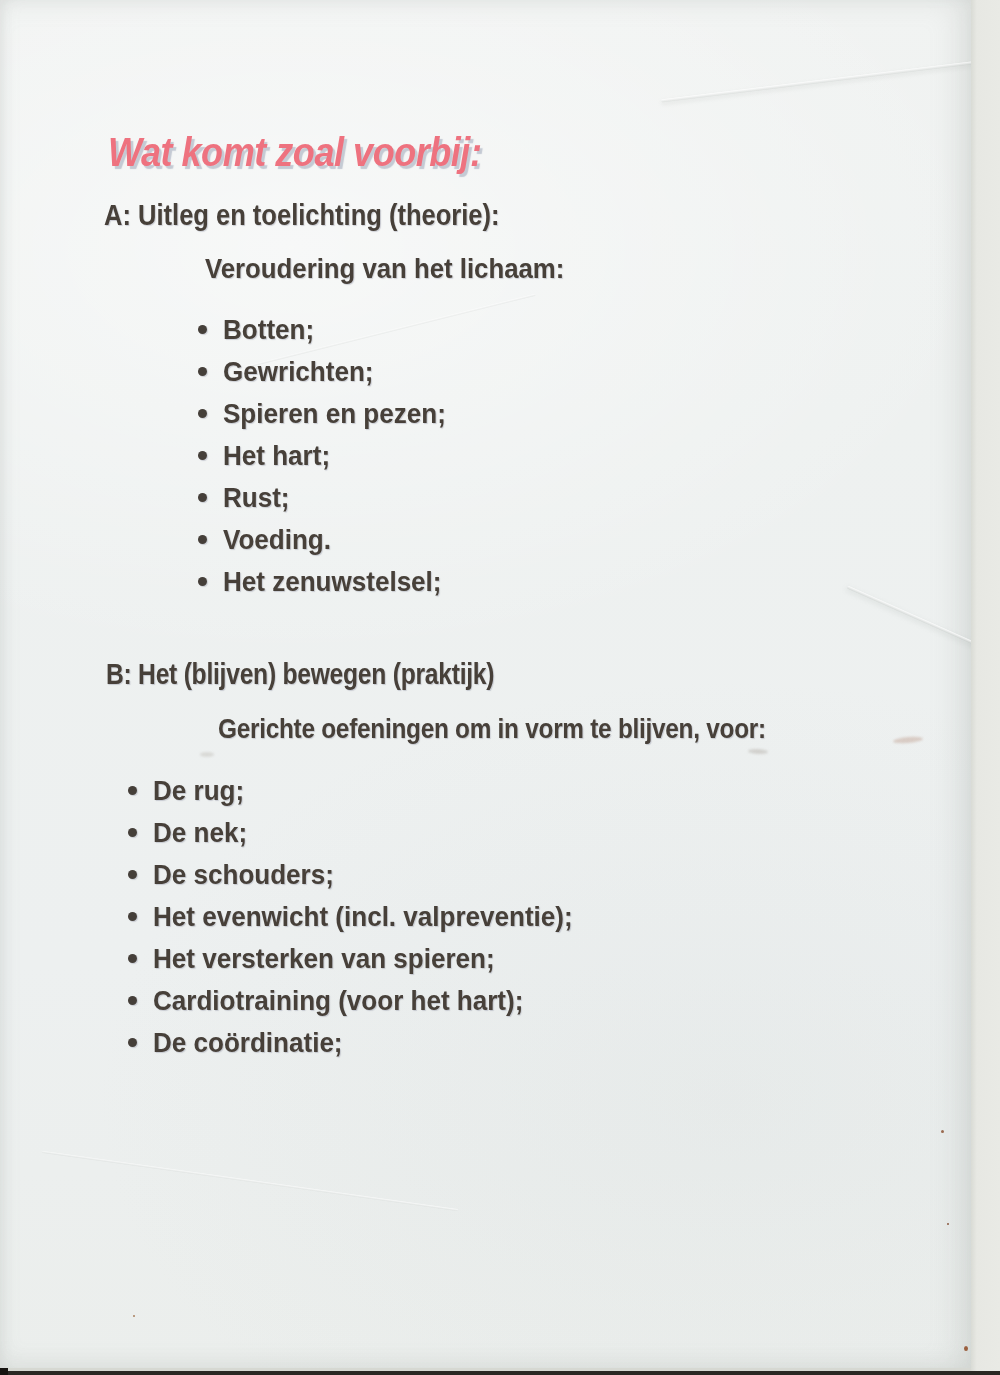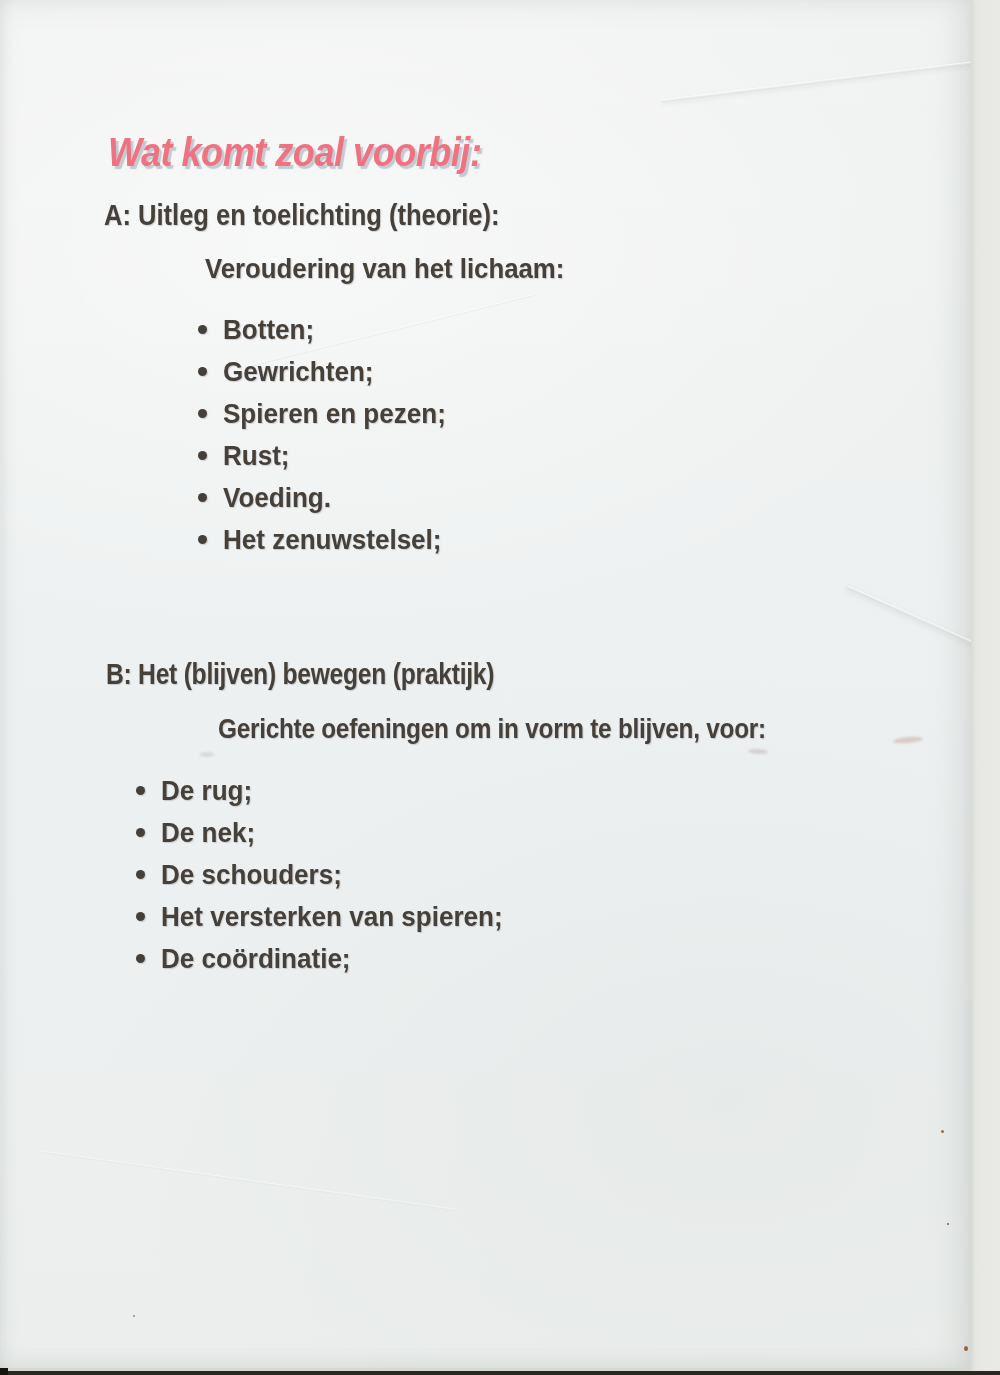--- a/index.html
+++ b/index.html
@@ -113,21 +113,21 @@
     left: 218px; top: 712px;
     font-size: 28px; line-height: 34px; font-weight: bold;
     letter-spacing: -0.3px;
     transform: scaleX(0.87);
   }
 
   ul.blist {
     position: absolute; margin: 0; padding: 0; list-style: none;
   }
   .blist-a { left: 196px; top: 309px; }
-  .blist-b { left: 134px; top: 770px; }
+  .blist-b { left: 126px; top: 770px; }
   ul.blist li {
     position: relative;
     padding-left: 27px;
     height: 42px; line-height: 42px;
     font-size: 28px; font-weight: bold;
     white-space: nowrap;
   }
   .blist-a li { height: 41.7px; line-height: 41.7px; }
   ul.blist li .dot {
     position: absolute; left: 2px; top: 16px;
@@ -169,20 +169,24 @@
           <li>
           <span class="dot"></span>
           <span class="txt">Gewrichten;</span>
         </li>
           <li>
           <span class="dot"></span>
           <span class="txt">Spieren en pezen;</span>
         </li>
           <li>
           <span class="dot"></span>
+          <span class="txt">Het hart;</span>
+        </li>
+          <li>
+          <span class="dot"></span>
           <span class="txt">Rust;</span>
         </li>
           <li>
           <span class="dot"></span>
           <span class="txt">Voeding.</span>
         </li>
           <li>
           <span class="dot"></span>
           <span class="txt">Het zenuwstelsel;</span>
         </li>
@@ -200,21 +204,29 @@
           <li>
           <span class="dot"></span>
           <span class="txt">De nek;</span>
         </li>
           <li>
           <span class="dot"></span>
           <span class="txt">De schouders;</span>
         </li>
           <li>
           <span class="dot"></span>
+          <span class="txt">Het evenwicht (incl. valpreventie);</span>
+        </li>
+          <li>
+          <span class="dot"></span>
           <span class="txt">Het versterken van spieren;</span>
+        </li>
+          <li>
+          <span class="dot"></span>
+          <span class="txt">Cardiotraining (voor het hart);</span>
         </li>
           <li>
           <span class="dot"></span>
           <span class="txt">De coördinatie;</span>
         </li>
         </ul>
     </div>
 
   </div>
 

